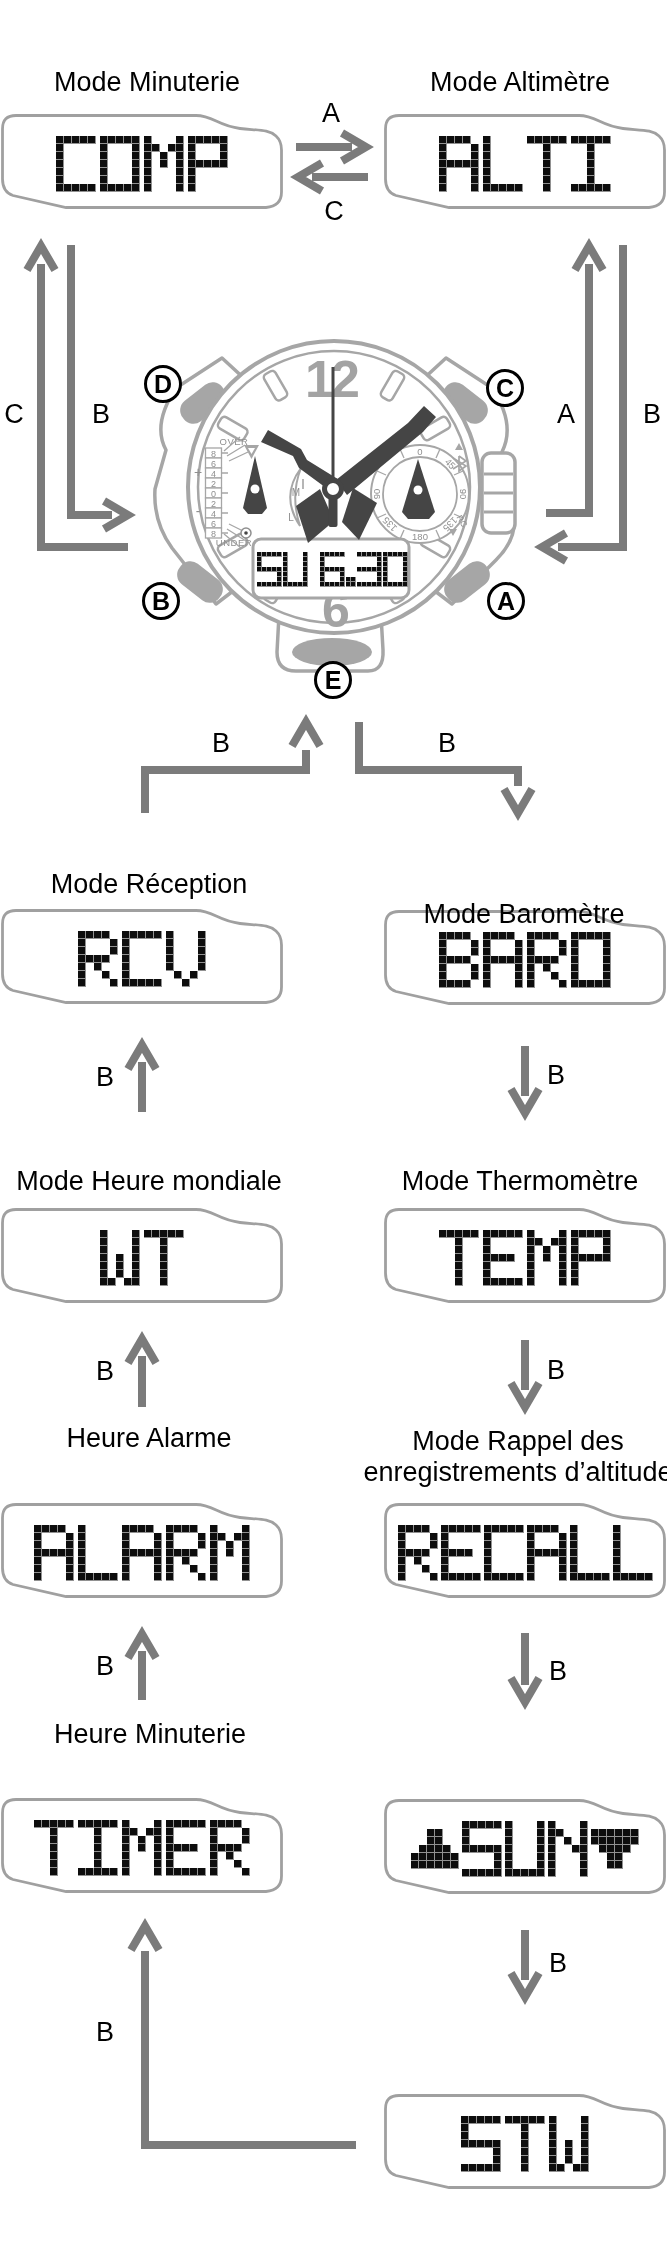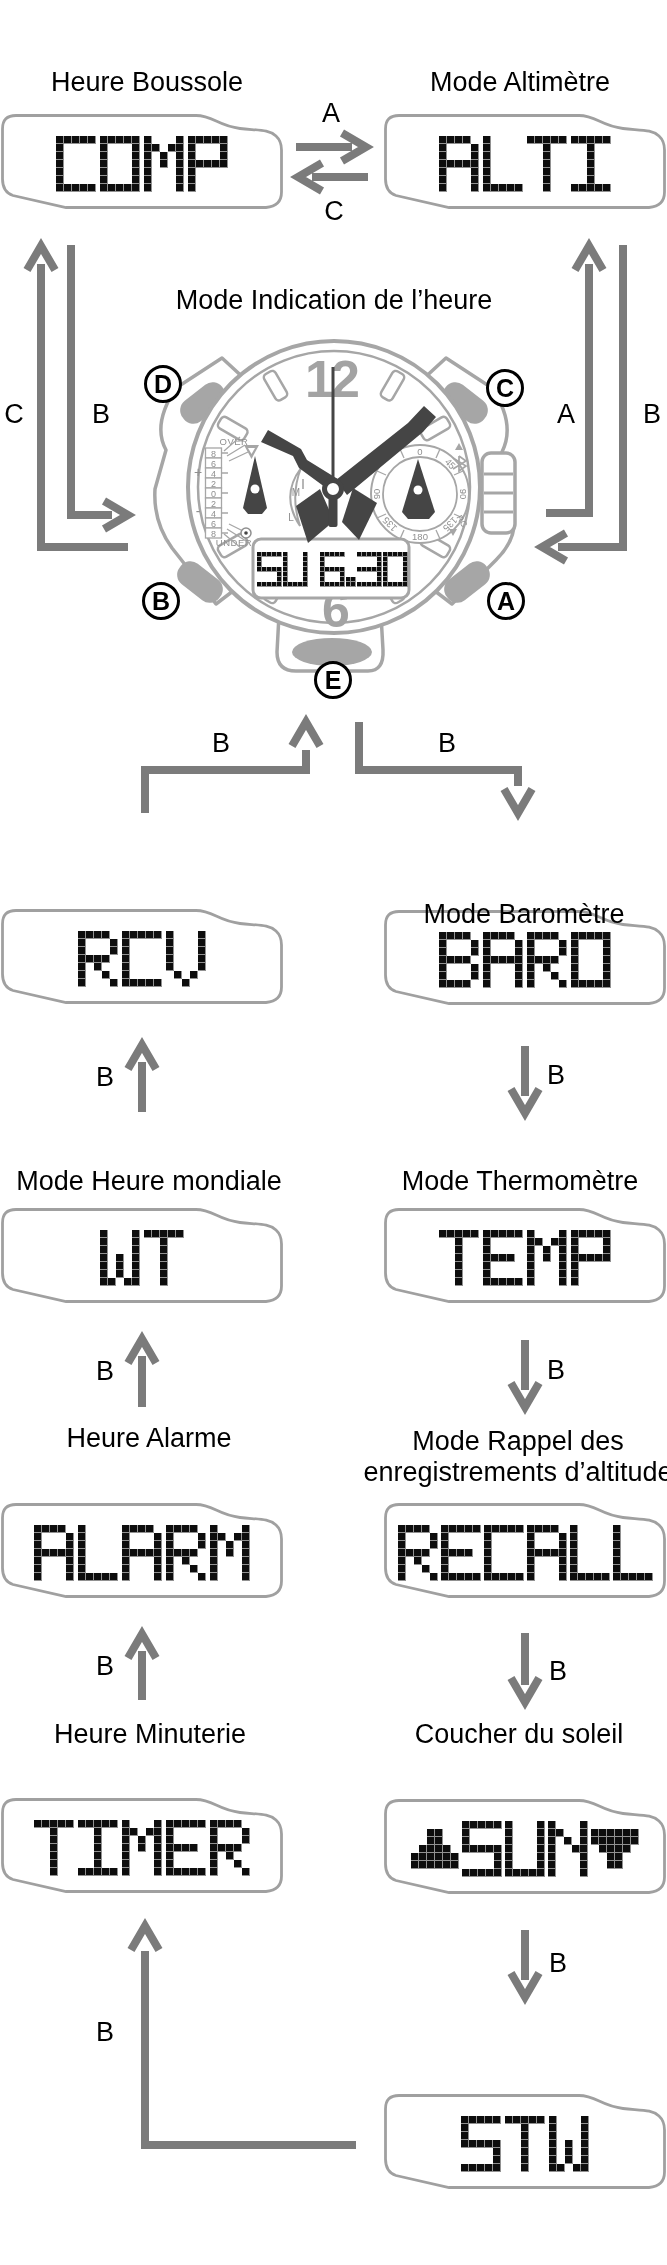--- a/index.html
+++ b/index.html
@@ -2180,34 +2180,33 @@
           <div class="on"></div>
           <div class="on"></div>
           <div class="on"></div>
           <div class="on"></div>
           <div class="on"></div>
           <div class="on"></div>
         </div>
       </div>
   </div>
 
-  <div class="mlabel" style="left:147px;top:67px">Heure Boussole</div>
+  <div class="mlabel" style="left:147px;top:67px">Mode Minuterie</div>
   <div class="mlabel" style="left:520px;top:67px">Mode Altimètre</div>
-  <div class="mlabel" style="left:334px;top:285px">Mode Indication de l’heure</div>
+  <div class="mlabel" style="left:149px;top:869px">Mode Réception</div>
   <div class="mlabel" style="left:524px;top:899px">Mode Baromètre</div>
   <div class="mlabel" style="left:520px;top:1166px">Mode Thermomètre</div>
   <div class="mlabel" style="left:149px;top:1166px">Mode Heure mondiale</div>
   <div class="mlabel" style="left:149px;top:1423px">Heure Alarme</div>
   <div class="mlabel" style="left:518px;top:1426px">
     <span style="display:block">Mode Rappel des</span>
     <span style="display:block">enregistrements d’altitude</span>
   </div>
   <div class="mlabel" style="left:150px;top:1719px">Heure Minuterie</div>
   <div class="mlabel" style="left:519px;top:1719px">
-    <span style="display:block">Coucher du soleil</span>
   </div>
 
   <div class="alabel" style="left:331px;top:98px">A</div>
   <div class="alabel" style="left:334px;top:196px">C</div>
   <div class="alabel" style="left:14px;top:399px">C</div>
   <div class="alabel" style="left:101px;top:399px">B</div>
   <div class="alabel" style="left:566px;top:399px">A</div>
   <div class="alabel" style="left:652px;top:399px">B</div>
   <div class="alabel" style="left:221px;top:728px">B</div>
   <div class="alabel" style="left:447px;top:728px">B</div>

